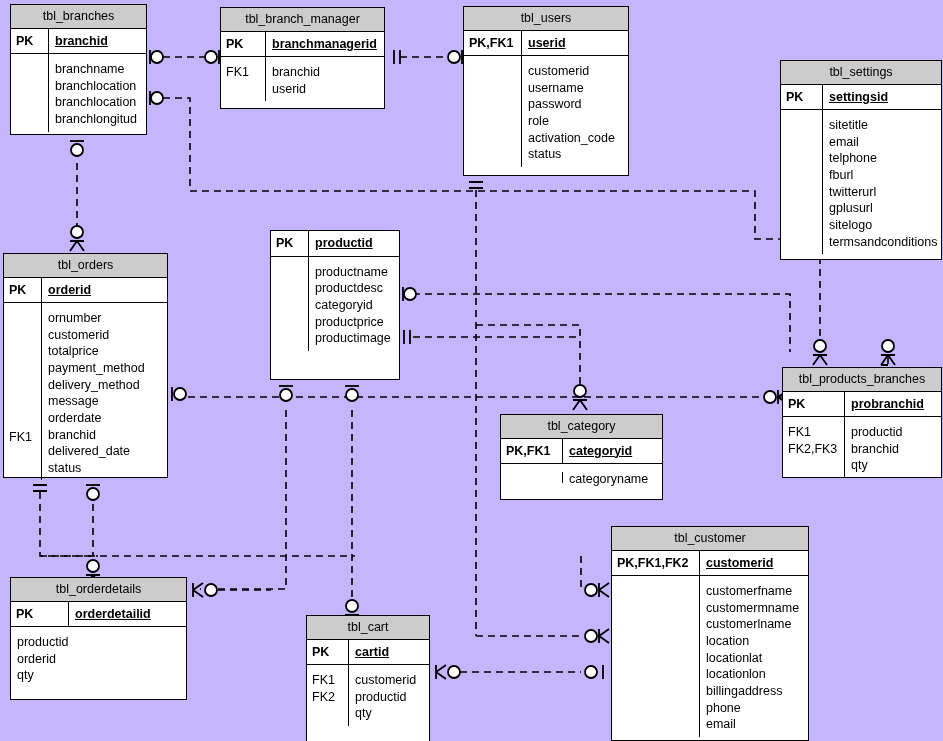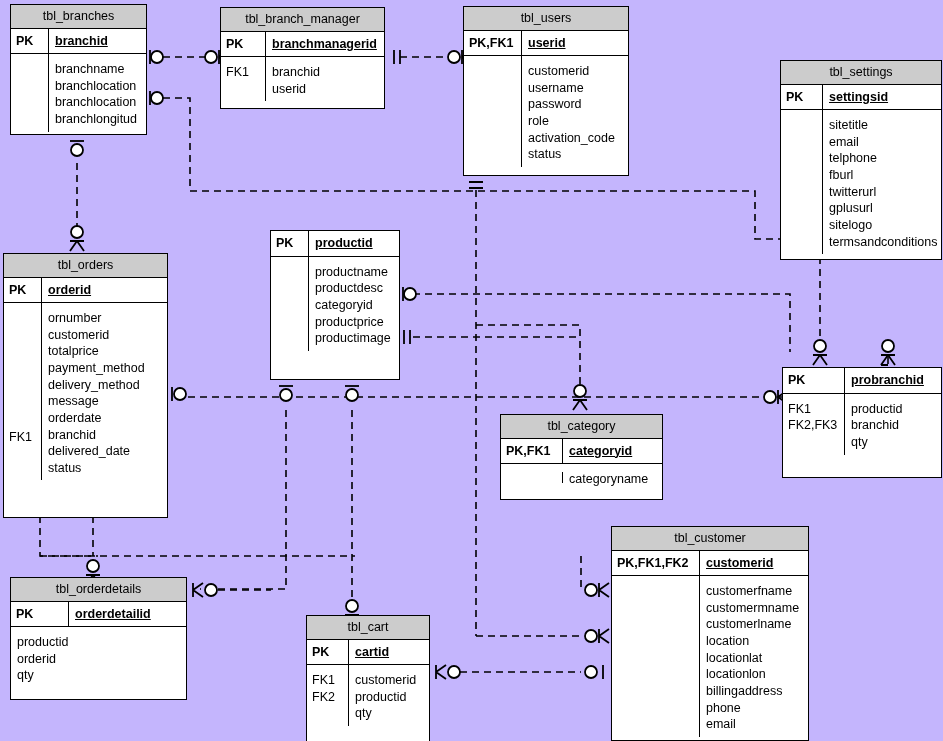--- a/index.html
+++ b/index.html
@@ -242,21 +242,21 @@
               <div>telphone</div>
               <div>fburl</div>
               <div>twitterurl</div>
               <div>gplusurl</div>
               <div>sitelogo</div>
               <div>termsandconditions</div>
             </div>
           </div>
         </div>
       </div>
-      <div class="entity" style="left: 3px; top: 253px; width: 165px; height: 265px;">
+      <div class="entity" style="left: 3px; top: 253px; width: 165px; height: 225px;">
         <div class="ent-title">tbl_orders</div>
         <div class="ent-body">
           <div class="row pk-row">
             <div class="cell-key" style="width: 38px; min-width: 38px;">PK</div>
             <div class="cell-val">orderid</div>
           </div>
           <div class="row attr-row" style="flex: 1 1 0%;">
             <div class="cell-key key-list" style="width: 38px; min-width: 38px; padding-top: 126px;">
               <div>FK1</div>
             </div>
@@ -287,20 +287,21 @@
               <div>productname</div>
               <div>productdesc</div>
               <div>categoryid</div>
               <div>productprice</div>
               <div>productimage</div>
             </div>
           </div>
         </div>
       </div>
       <div class="entity" style="left: 782px; top: 367px; width: 160px; height: 111px;">
+        <div class="ent-title">tbl_products_branches</div>
         <div class="ent-body">
           <div class="row pk-row">
             <div class="cell-key" style="width: 62px; min-width: 62px;">PK</div>
             <div class="cell-val">probranchid</div>
           </div>
           <div class="row attr-row" style="flex: 1 1 0%;">
             <div class="cell-key key-list" style="width: 62px; min-width: 62px;">
               <div>FK1</div>
               <div>FK2,FK3</div>
             </div>

